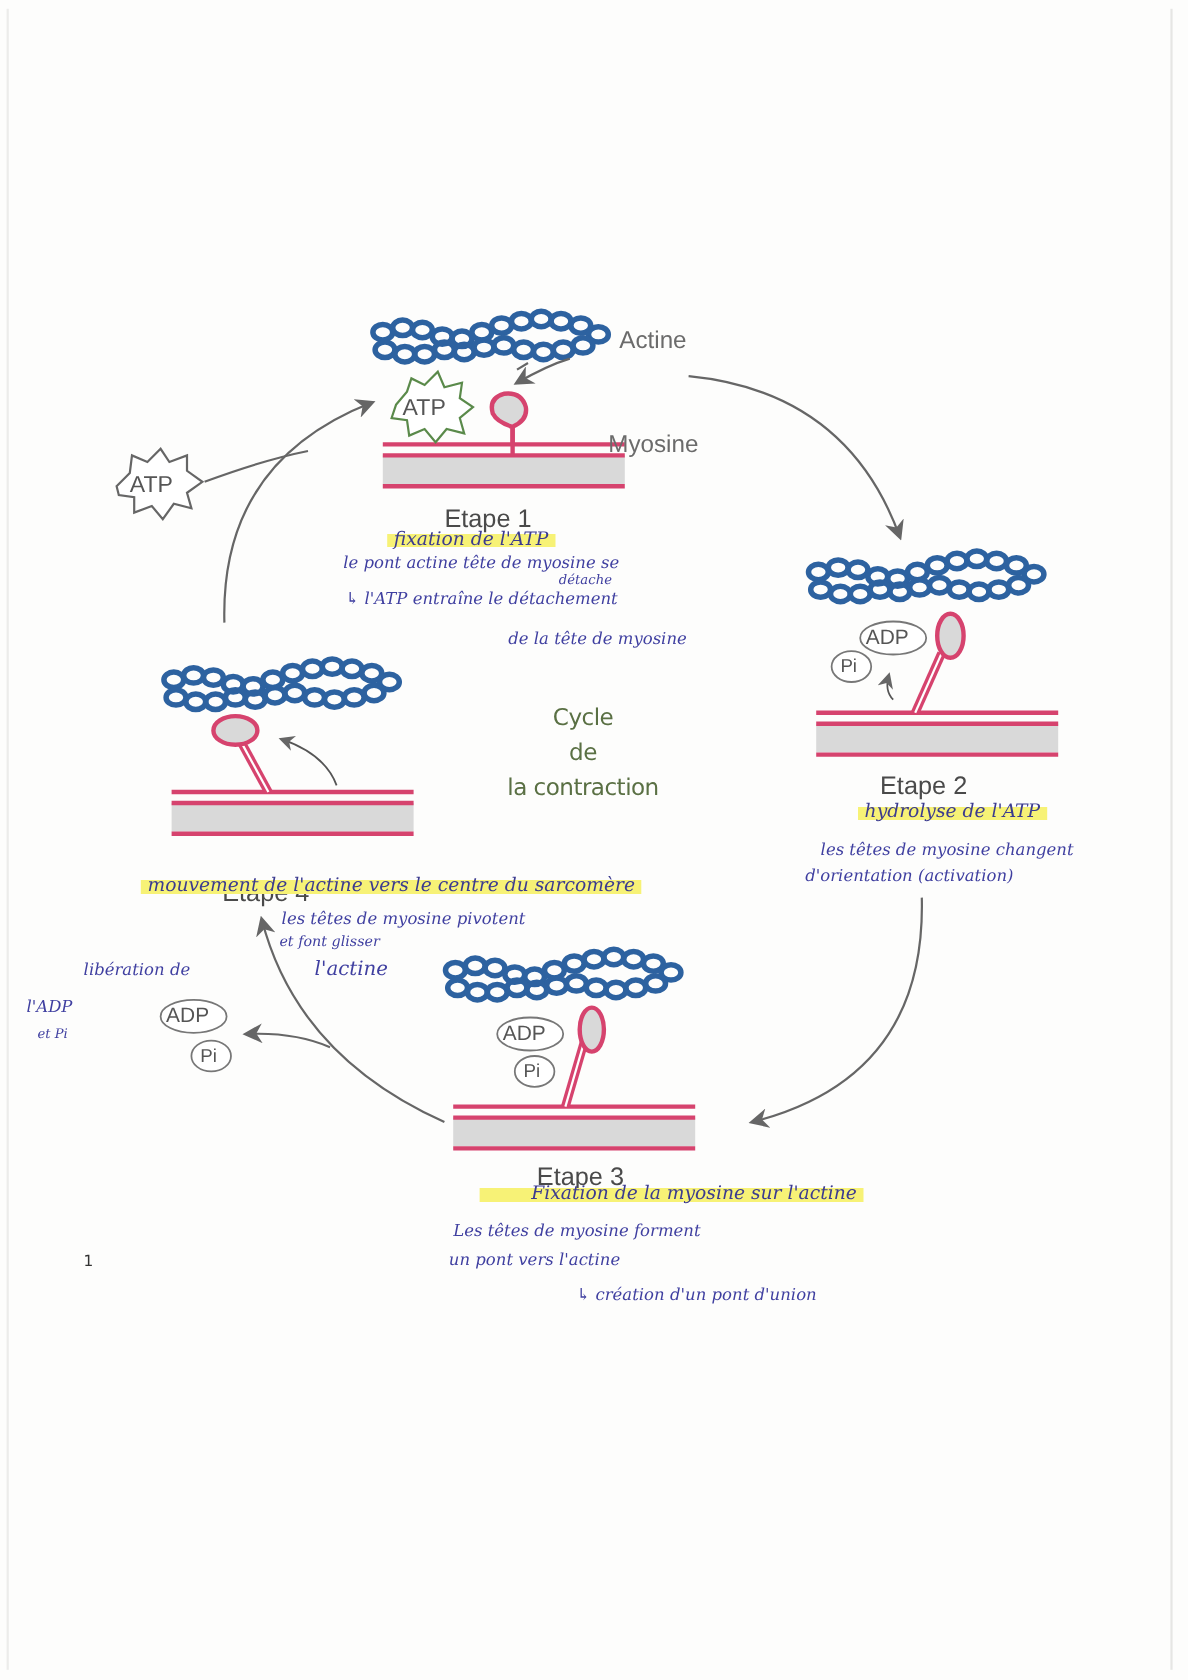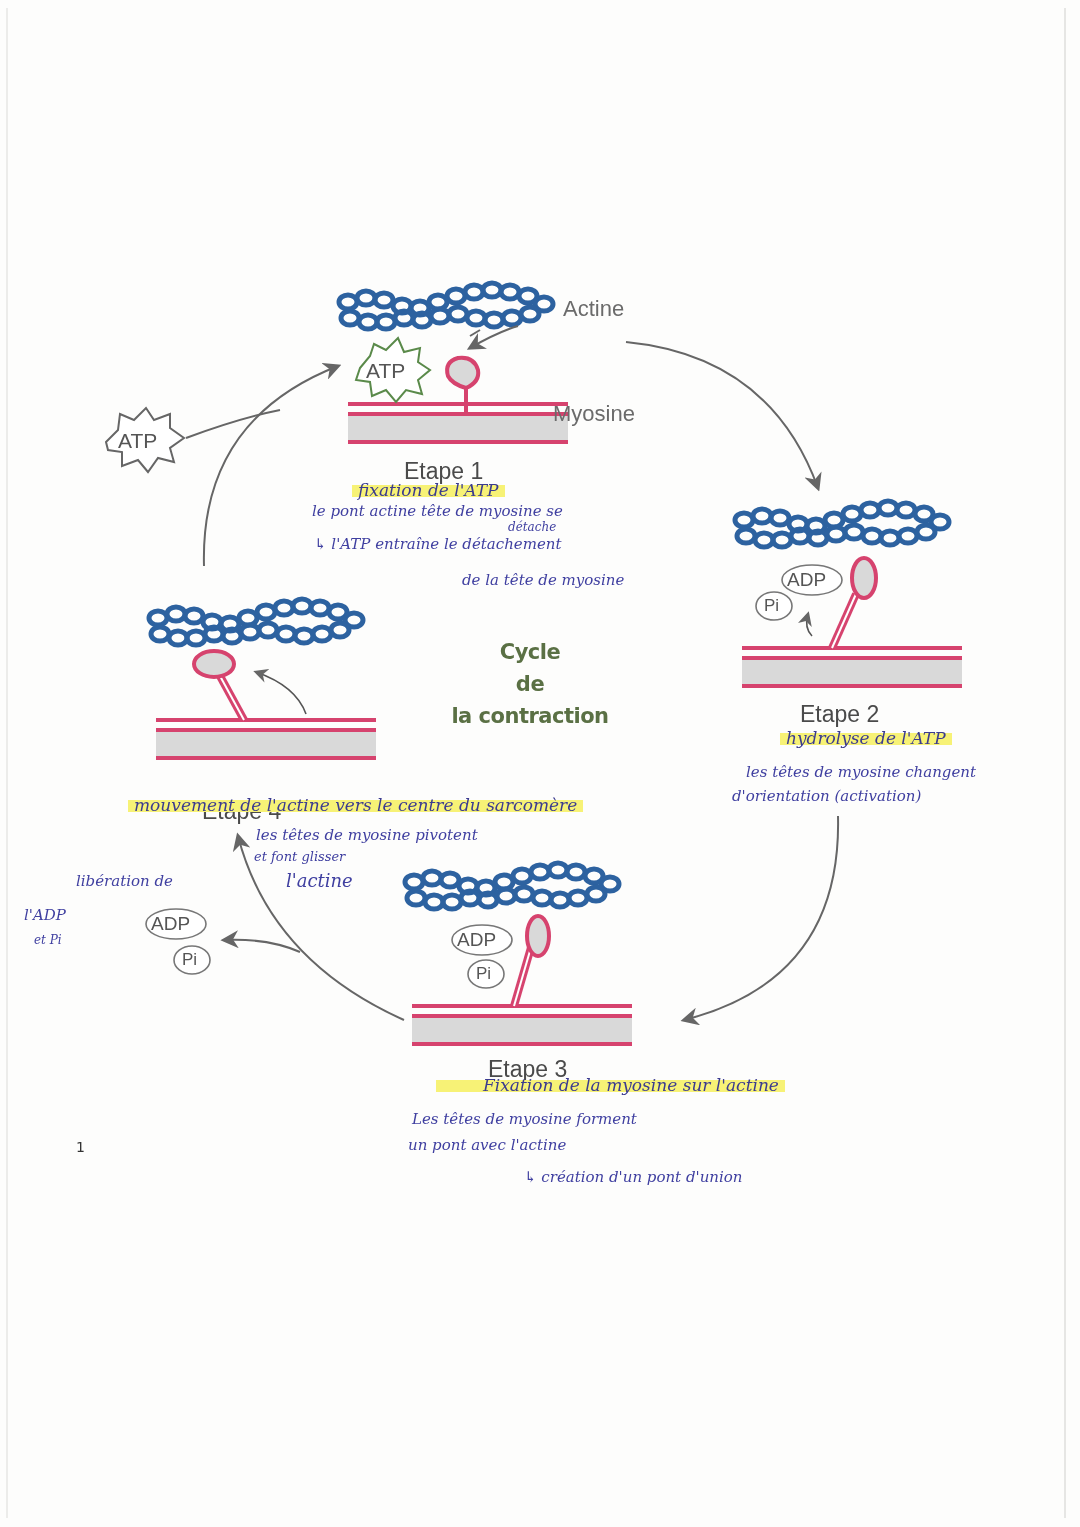--- a/index.html
+++ b/index.html
@@ -17,21 +17,21 @@
   .print-label { font-family: "Liberation Sans", sans-serif; color: #6b6b6b; font-size: 22px; }
   .etape { font-family: "Liberation Sans", sans-serif; color: #4a4a4a; font-size: 23px; }
   .hl {
     font-family: "DejaVu Serif", serif; font-style: italic; color: #3b3b8f; font-size: 17px;
     background: linear-gradient(transparent 20%, #f7f276 20%, #f7f276 90%, transparent 90%);
     padding: 0 6px;
   }
   .hw { font-family: "DejaVu Serif", serif; font-style: italic; color: #3f3fa0; font-size: 15px; }
   .title-center {
     position: absolute; left: 440px; top: 636px; width: 180px; text-align: center;
-    font-family: "DejaVu Sans", sans-serif; font-weight: bold; color: #5a7044; font-size: 21px; line-height: 32px;
+    font-family: "DejaVu Sans", sans-serif; font-weight: normal; color: #5a7044; font-size: 21px; line-height: 32px;
     letter-spacing: -0.5px;
   }
   .page-number { position: absolute; left: 76px; top: 1139px; font-family: "DejaVu Sans", sans-serif; font-size: 14px; color: #333; }
 </style>
 </head>
 <body>
 
 <div class="page-edge-left"></div>
 <div class="page-edge-right"></div>
 
@@ -136,21 +136,21 @@
 <div class="label" style="left:366px;top:360px;font-family:'Liberation Sans',sans-serif;font-size:21px;color:#555;">ATP</div>
 <div class="label" style="left:118px;top:430px;font-family:'Liberation Sans',sans-serif;font-size:21px;color:#555;">ATP</div>
 <div class="label" style="left:787px;top:570px;font-family:'Liberation Sans',sans-serif;font-size:19px;color:#555;">ADP</div>
 <div class="label" style="left:764px;top:597px;font-family:'Liberation Sans',sans-serif;font-size:17px;color:#555;">Pi</div>
 <div class="label" style="left:457px;top:930px;font-family:'Liberation Sans',sans-serif;font-size:19px;color:#555;">ADP</div>
 <div class="label" style="left:476px;top:965px;font-family:'Liberation Sans',sans-serif;font-size:17px;color:#555;">Pi</div>
 <div class="label" style="left:151px;top:914px;font-family:'Liberation Sans',sans-serif;font-size:19px;color:#555;">ADP</div>
 <div class="label" style="left:182px;top:951px;font-family:'Liberation Sans',sans-serif;font-size:17px;color:#555;">Pi</div>
 
 <div class="label print-label" style="left:563px;top:298px;">Actine</div>
-<div class="label print-label" style="left:553px;top:403px;">Myosine</div>
+<div class="label print-label" style="left:553px;top:393px;">Myosine</div>
 
 <div class="title-center">
   <div>Cycle</div>
   <div>de</div>
   <div>la contraction</div>
 </div>
 
 <div class="label etape" style="left:404px;top:460px;">Etape 1</div>
 <div class="label hl" style="left:352px;top:482px;">fixation de l'ATP</div>
 <div class="label hw" style="left:312px;top:504px;">le pont actine tête de myosine se</div>
@@ -159,21 +159,21 @@
 <div class="label hw" style="left:462px;top:573px;">de la tête de myosine</div>
 
 <div class="label etape" style="left:800px;top:703px;">Etape 2</div>
 <div class="label hl" style="left:780px;top:730px;">hydrolyse de l'ATP</div>
 <div class="label hw" style="left:746px;top:765px;">les têtes de myosine changent</div>
 <div class="label hw" style="left:732px;top:789px;">d'orientation (activation)</div>
 
 <div class="label etape" style="left:488px;top:1058px;">Etape 3</div>
 <div class="label hl" style="left:436px;top:1077px;padding-left:47px;">Fixation de la myosine sur l'actine</div>
 <div class="label hw" style="left:412px;top:1112px;">Les têtes de myosine forment</div>
-<div class="label hw" style="left:408px;top:1138px;">un pont avec l'actine</div>
+<div class="label hw" style="left:408px;top:1138px;">un pont vers l'actine</div>
 <div class="label hw" style="left:524px;top:1170px;">↳ création d'un pont d'union</div>
 
 <div class="label etape" style="left:202px;top:800px;">Etape 4</div>
 <div class="label hl" style="left:128px;top:797px;">mouvement de l'actine vers le centre du sarcomère</div>
 <div class="label hw" style="left:256px;top:828px;">les têtes de myosine pivotent</div>
 <div class="label hw" style="left:254px;top:850px;font-size:13px;">et font glisser</div>
 <div class="label hw" style="left:286px;top:872px;font-size:18px;">l'actine</div>
 
 <div class="label hw" style="left:76px;top:874px;">libération de</div>
 <div class="label hw" style="left:24px;top:908px;">l'ADP</div>

